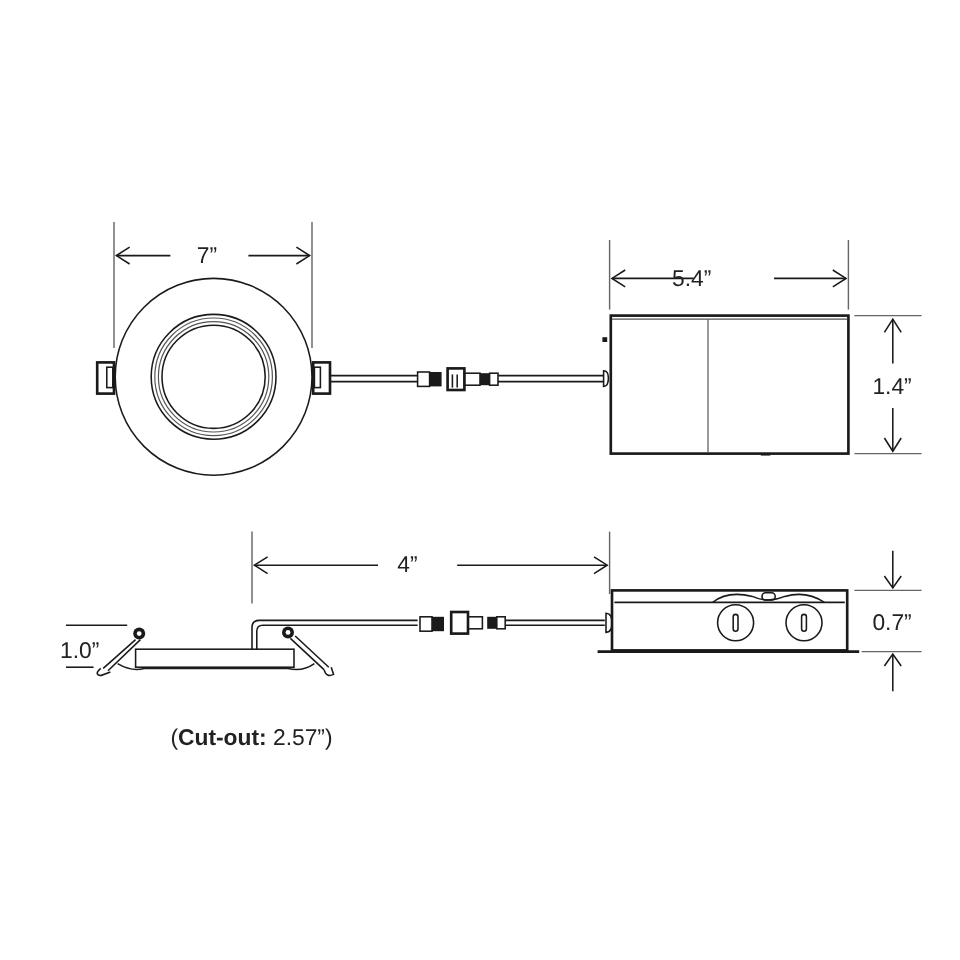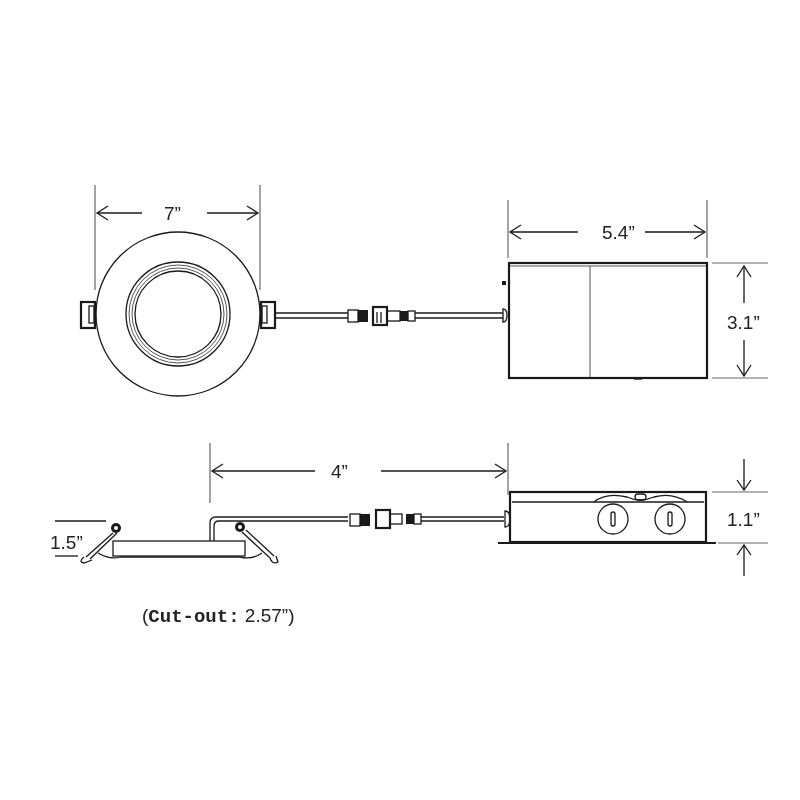--- a/index.html
+++ b/index.html
@@ -4,21 +4,21 @@
   <style>
     html, body { margin: 0; padding: 0; background: #ffffff; }
     body { width: 800px; height: 800px; position: relative; overflow: hidden; }
     svg { position: absolute; left: 0; top: 0; }
     .dim-label { position: absolute; font-family: "Liberation Sans", "DejaVu Sans", sans-serif; font-size: 19px; color: #222; line-height: 1; white-space: nowrap; }
     .cutout {
       position: absolute; left: 142px; top: 605px;
       font-family: "Liberation Sans", "DejaVu Sans", sans-serif;
       font-size: 19px; color: #222; white-space: nowrap;
     }
-    .cutout b { font-weight: 700; font-family: Liberation Mono, monospace; }
+    .cutout b { font-weight: 700; }
     .ln { stroke: #1a1a1a; fill: none; stroke-width: 1.3; }
     .ln-thin { stroke: #555; fill: none; stroke-width: 1; }
     .ln-thick { stroke: #1a1a1a; fill: none; stroke-width: 2.2; }
     .guide { stroke: #666; fill: none; stroke-width: 1.2; }
   </style>
 </head>
 <body>
 
 <svg width="800" height="800" viewBox="0 0 800 800">
 
@@ -154,21 +154,21 @@
     <g>
       <line class="ln" x1="744" y1="459" x2="744" y2="490"></line>
       <polyline class="ln" points="737,480 744,490 751,480"></polyline>
       <line class="ln" x1="744" y1="545" x2="744" y2="576"></line>
       <polyline class="ln" points="737,555 744,545 751,555"></polyline>
     </g>
   </g>
 </svg>
 
 <div class="dim-label" style="left:164px; top:204px;">7”</div>
-<div class="dim-label" style="left:602px; top:223px;">5.4”</div>
-<div class="dim-label" style="left:727px; top:313px;">3.1”</div>
+<div class="dim-label" style="left:560px; top:223px;">5.4”</div>
+<div class="dim-label" style="left:727px; top:313px;">1.4”</div>
 <div class="dim-label" style="left:331px; top:462px;">4”</div>
-<div class="dim-label" style="left:50px; top:533px;">1.5”</div>
-<div class="dim-label" style="left:727px; top:510px;">1.1”</div>
+<div class="dim-label" style="left:50px; top:533px;">1.0”</div>
+<div class="dim-label" style="left:727px; top:510px;">0.7”</div>
 
 <div class="cutout">
   <span>(</span><b>Cut-out:</b> <span>2.57”)</span>
 </div>
 
 </body></html>

